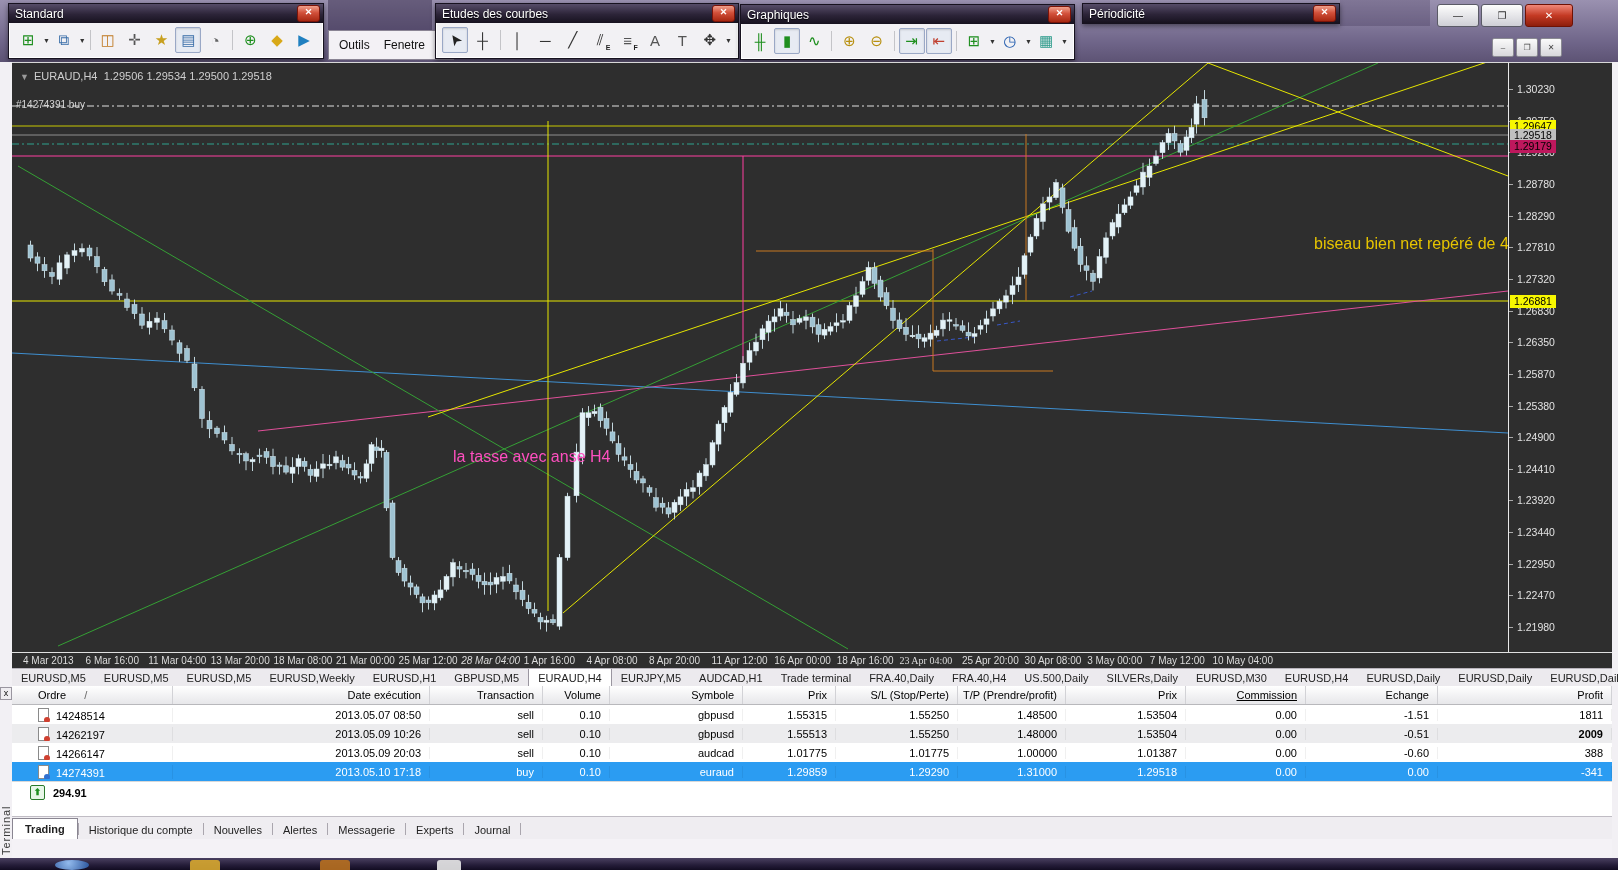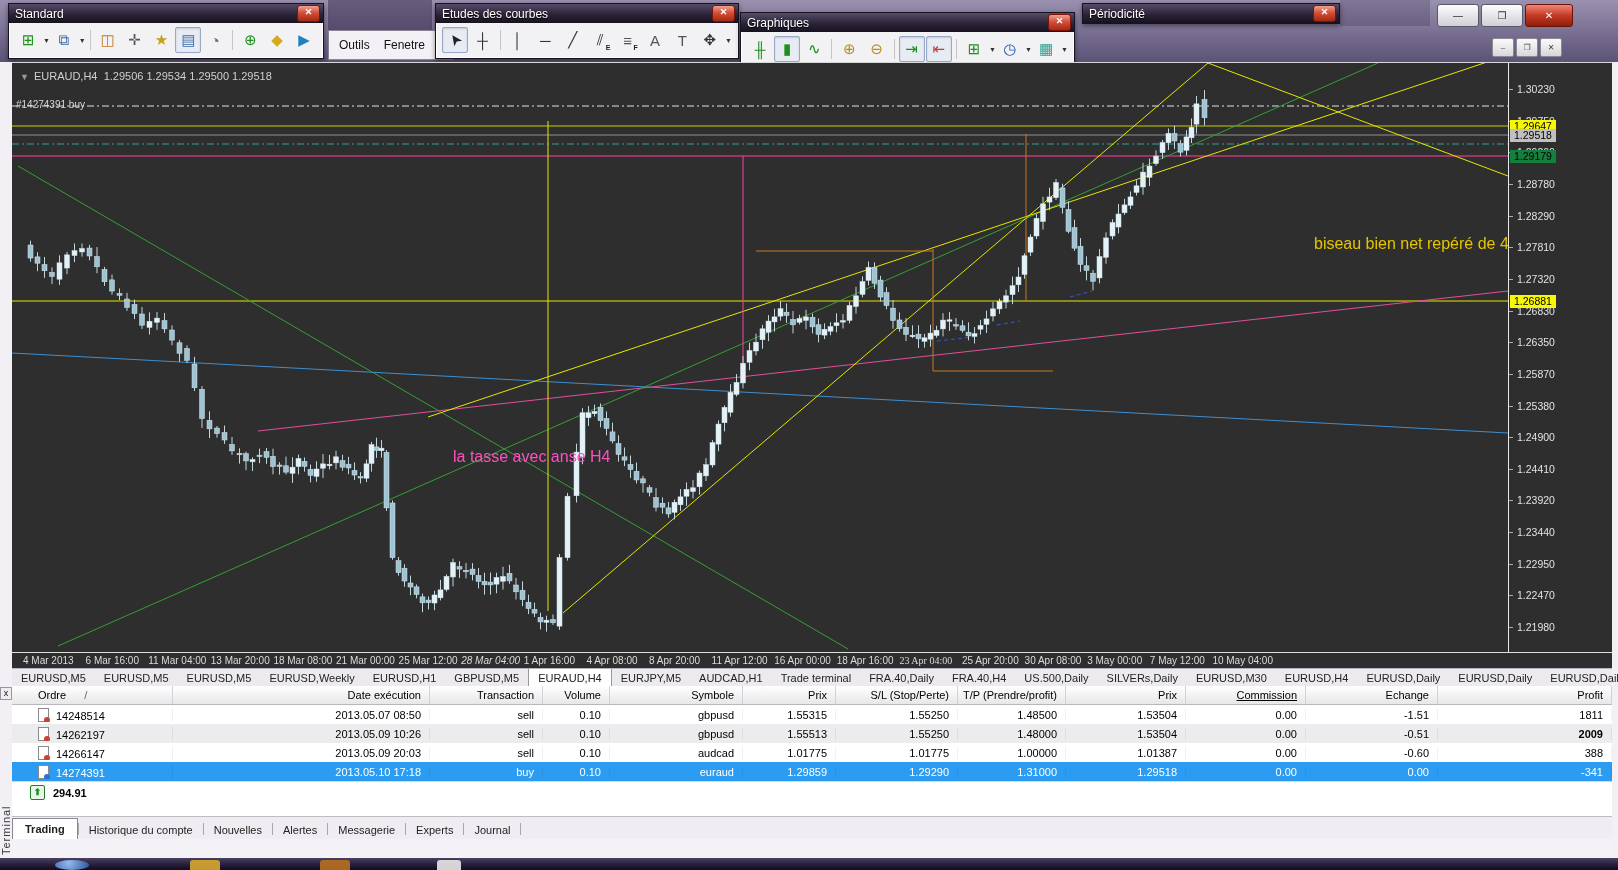--- a/index.html
+++ b/index.html
@@ -195,21 +195,21 @@
         <div class="tool">
           <span class="glyph" style="color: rgb(85, 85, 85);">T</span>
         </div>
         <div class="tool">
           <span class="glyph" style="color: rgb(51, 51, 51);">✥</span>
         </div>
         <span class="dd">▼</span>
       </div>
   </div>
 
-  <div class="toolwin" style="left:740px;top:12px;width:333px;">
+  <div class="toolwin" style="left:740px;top:4px;width:333px;">
     <div class="tbar">
       <span class="ttl">Graphiques</span>
       <span class="closebtn">✕</span>
     </div>
     <div class="trow" id="tools-charts">
         <div class="tool">
           <span class="glyph" style="color: rgb(31, 143, 31);">╫</span>
         </div>
         <div class="tool pressed">
           <span class="glyph" style="color: rgb(31, 143, 31);">▮</span>
@@ -692,21 +692,21 @@
       <div class="ptick" style="top: 469.1px;"></div>
       <div class="plabel" style="top: 463.1px;">1.23440</div>
       <div class="ptick" style="top: 500.75px;"></div>
       <div class="plabel" style="top: 494.75px;">1.22950</div>
       <div class="ptick" style="top: 532.4px;"></div>
       <div class="plabel" style="top: 526.4px;">1.22470</div>
       <div class="ptick" style="top: 564.05px;"></div>
       <div class="plabel" style="top: 558.05px;">1.21980</div>
       <div class="ptag" style="top: 57px; background: rgb(248, 248, 0);">1.29647</div>
       <div class="ptag" style="top: 66px; background: rgb(192, 192, 192);">1.29518</div>
-      <div class="ptag" style="top: 87px; background: #15803d;">1.29179</div>
+      <div class="ptag" style="top: 77px; background: #be185d;">1.29179</div>
       <div class="ptag" style="top: 232px; background: rgb(248, 248, 0);">1.26881</div>
     </div>
   <div class="taxis" id="taxis">
       <div class="tlabel" style="left: 11px;">4 Mar 2013</div>
       <div class="tlabel" style="left: 73.6px;">6 Mar 16:00</div>
       <div class="tlabel" style="left: 136.2px;">11 Mar 04:00</div>
       <div class="tlabel" style="left: 198.8px;">13 Mar 20:00</div>
       <div class="tlabel" style="left: 261.4px;">18 Mar 08:00</div>
       <div class="tlabel" style="left: 324px;">21 Mar 00:00</div>
       <div class="tlabel" style="left: 386.6px;">25 Mar 12:00</div>

